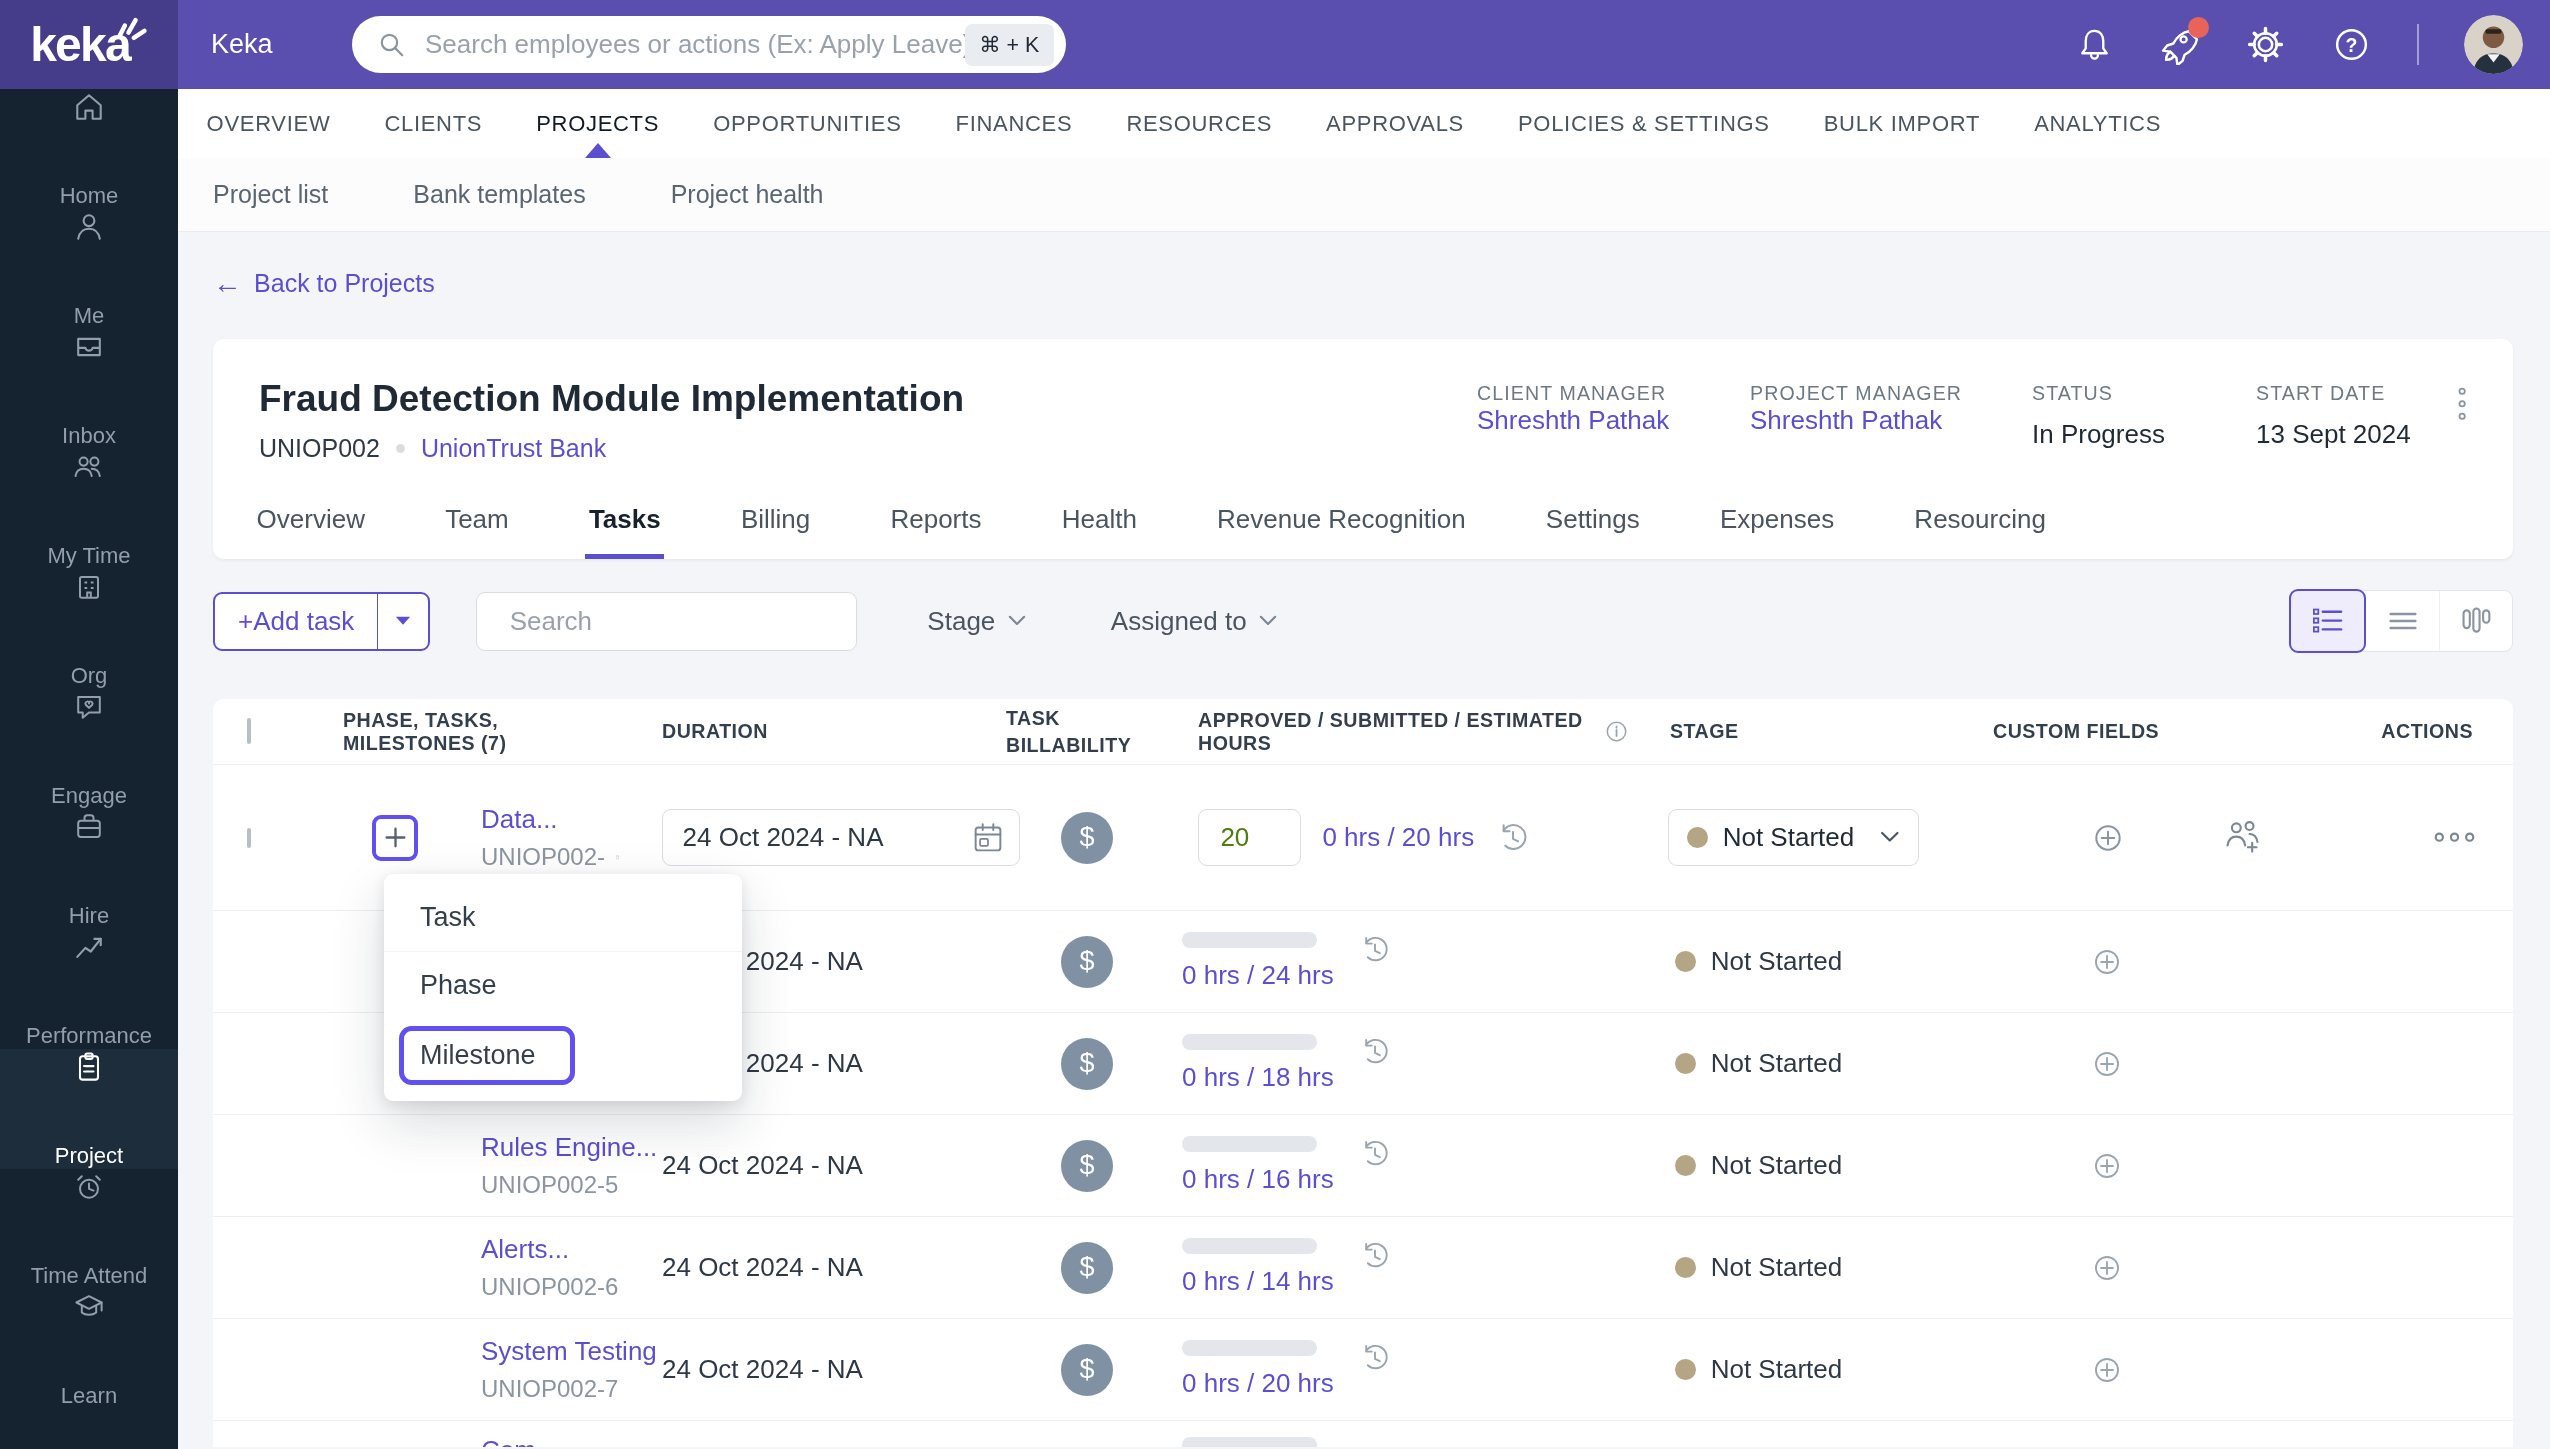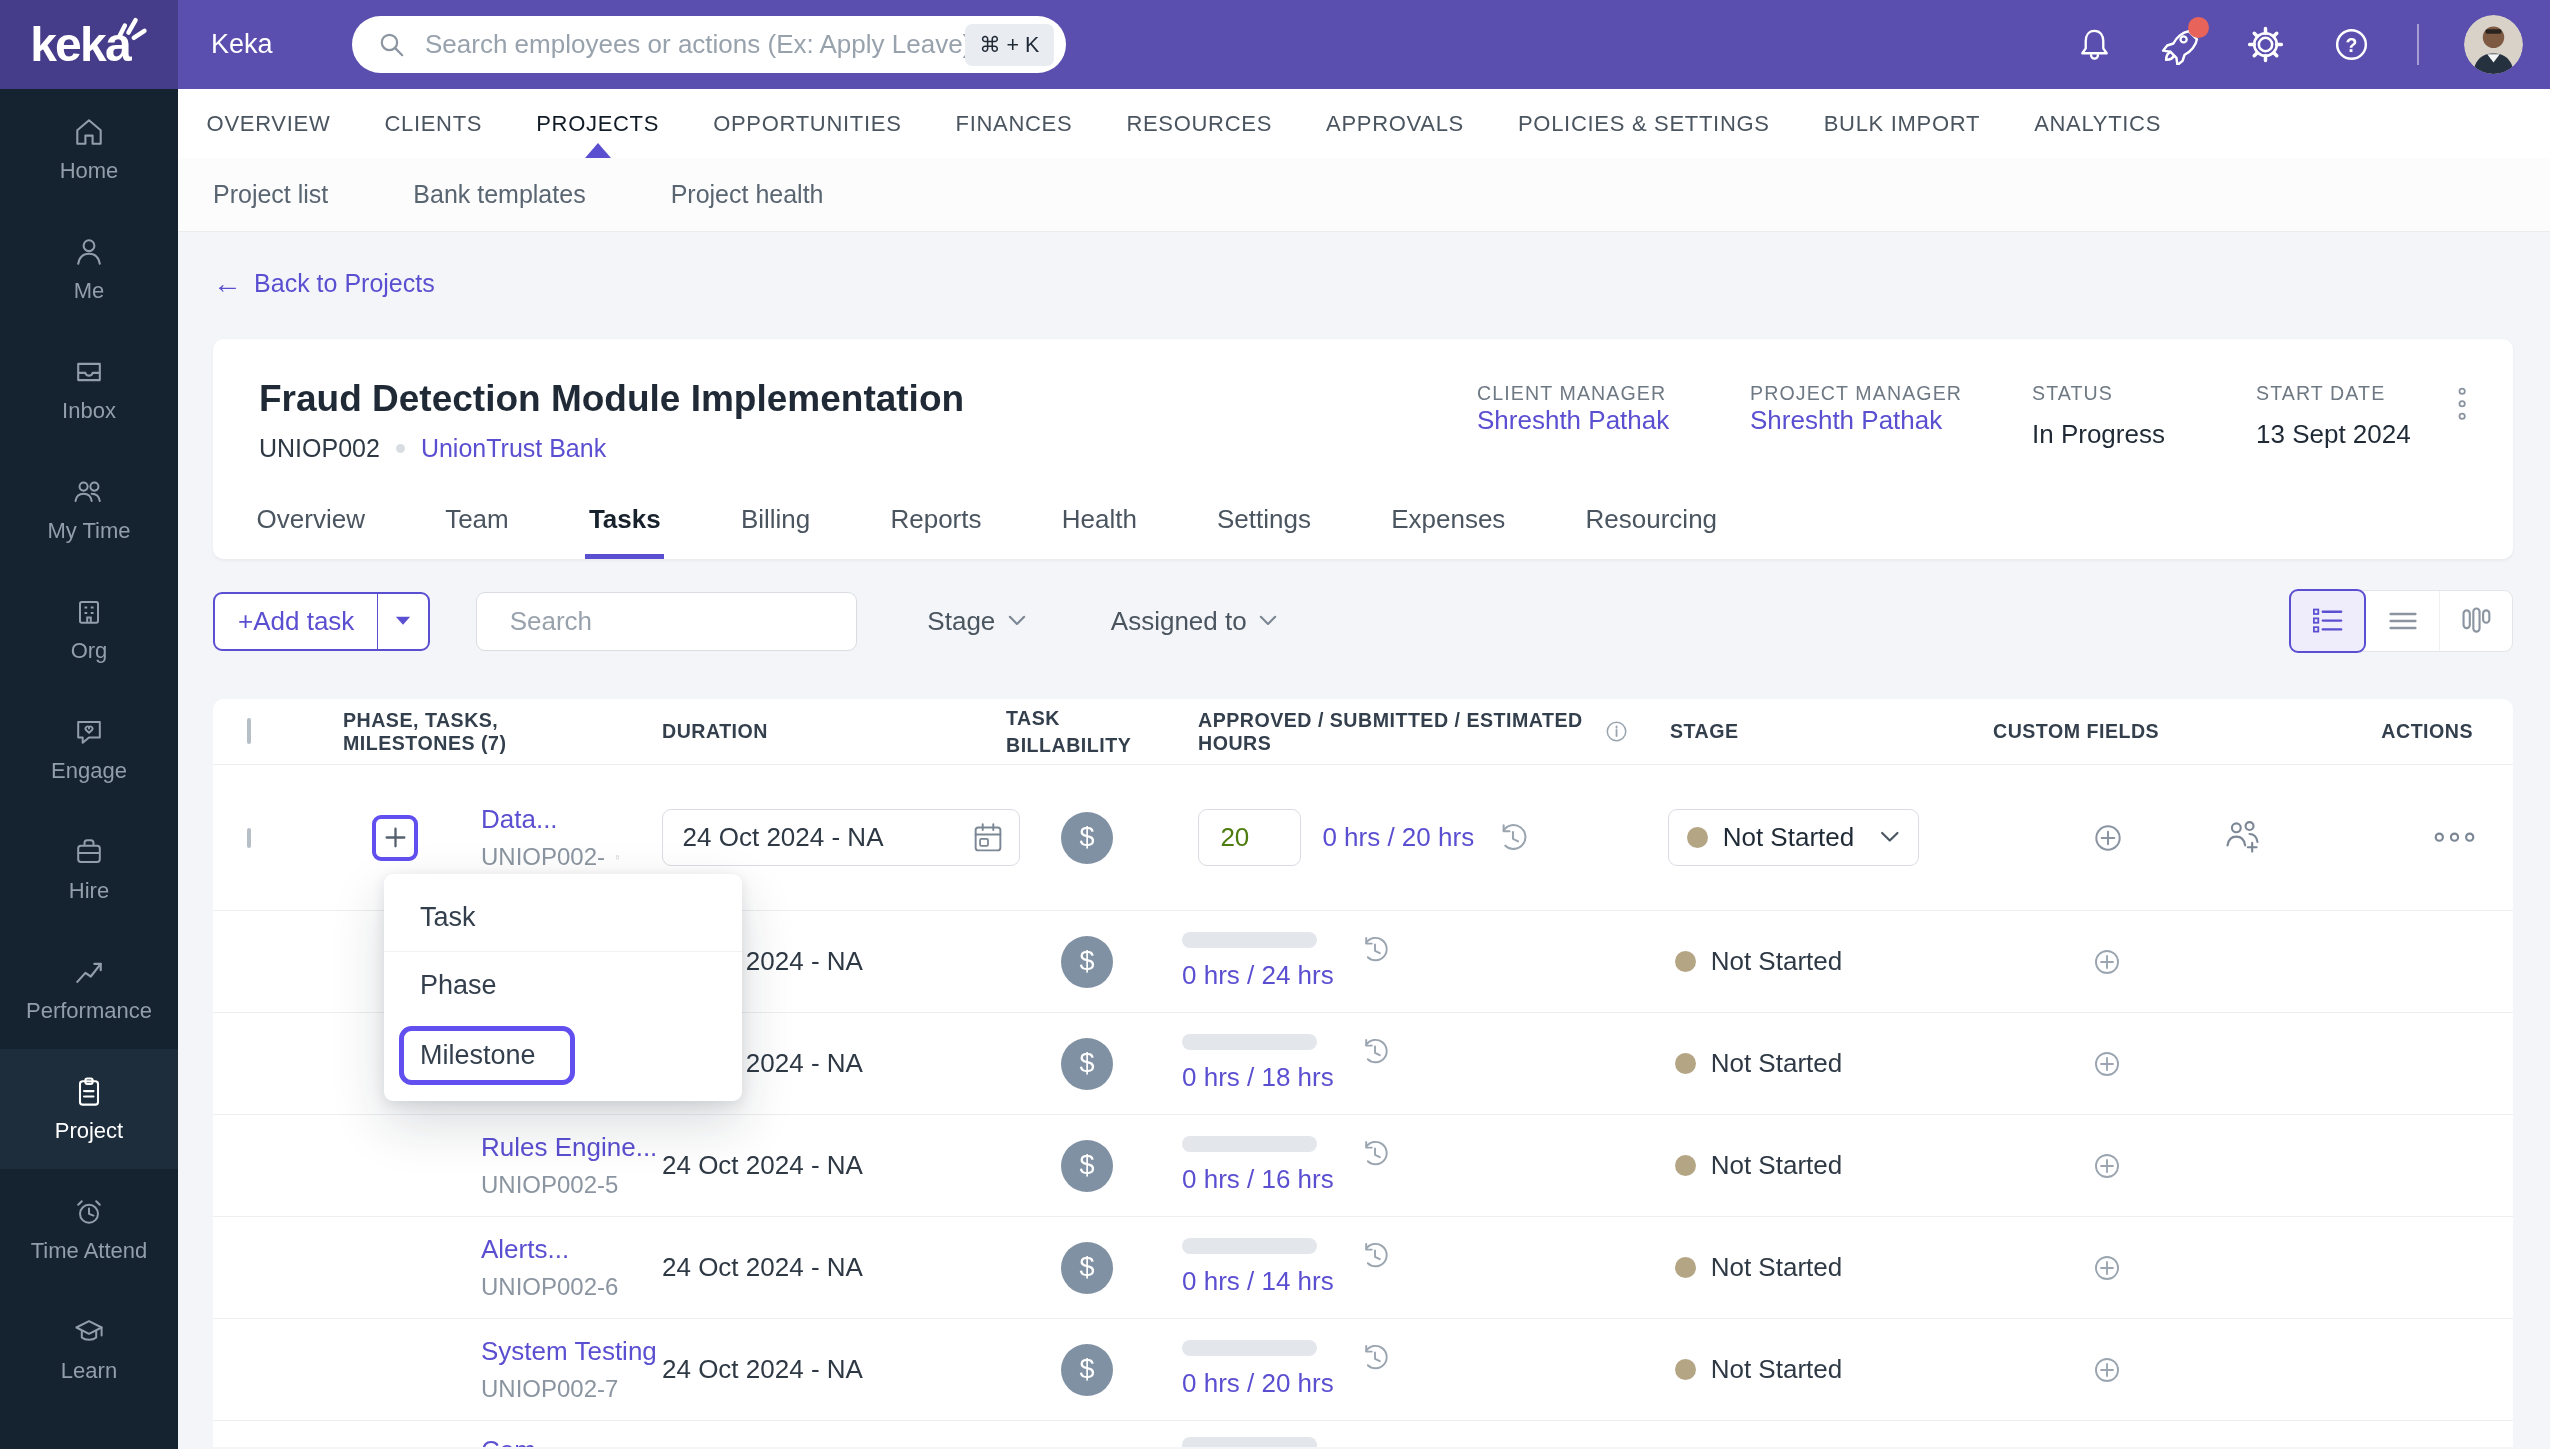--- a/index.html
+++ b/index.html
@@ -17,21 +17,21 @@
   .search-pill input::placeholder { color:#98a2ad; }
   .kbd { background:#e9ecf0; border-radius:7.1px; padding:8px 14.3px; font-size:21.4px; color:#1f2a36; white-space:nowrap; }
   .top-icons { position:absolute; right:27px; top:0; height:89px; display:flex; align-items:center; gap:45px; }
   .ticon { position:relative; display:flex; }
   .badge { position:absolute; top:-7.1px; right:-9px; width:21.4px; height:21.4px; border-radius:50%; background:#e8645a; }
   .tdivider { width:1.8px; height:41px; background:rgba(255,255,255,.45); }
   .avatar { width:59px; height:59px; border-radius:50%; overflow:hidden; }
 
   
   .sidebar { position:absolute; top:89px; left:0; width:178px; height:1360px; background:#152330; z-index:55; }
-  .side-item { height:120px; display:flex; flex-direction:column; align-items:center; justify-content:center; gap:8px; color:#939eab; font-size:22px; }
+  .side-item { height:120px; display:flex; flex-direction:column; align-items:center; justify-content:space-between; gap:8px; color:#939eab; font-size:22px; }
   .side-item svg { stroke:#939eab; }
   .side-item.active { background:#1e2d3c; color:#fff; }
   .side-item.active svg { stroke:#fff; }
 
   
   .main { position:absolute; top:89px; left:178px; width:2372px; height:1360px; background:#f4f5f8; overflow:hidden; }
   .nav-row { height:69px; background:#fff; display:flex; align-items:center; padding-left:28.6px; gap:54px; }
   .nav-item { font-size:22px; letter-spacing:0.7px; color:#4a5560; position:relative; height:100%; display:flex; align-items:center; }
   .nav-item.active { color:#111b26; font-weight:400; }
   .nav-item.active::after { content:''; position:absolute; bottom:0; left:50%; transform:translateX(-50%);
@@ -326,20 +326,21 @@
             <circle cx="8" cy="35" r="3" stroke="#8b95a1" stroke-width="2"></circle>
           </svg>
       </span>
       <div class="ptabs">
         <span class="ptab">Overview</span>
         <span class="ptab">Team</span>
         <span class="ptab active">Tasks</span>
         <span class="ptab">Billing</span>
         <span class="ptab">Reports</span>
         <span class="ptab">Health</span>
+        <span class="ptab">Revenue Recognition</span>
         <span class="ptab">Settings</span>
         <span class="ptab">Expenses</span>
         <span class="ptab">Resourcing</span>
       </div>
     </div>
 
     <div class="toolbar">
       <div class="add-split">
         <span class="add-main">+Add task</span>
         <span class="add-caret">

